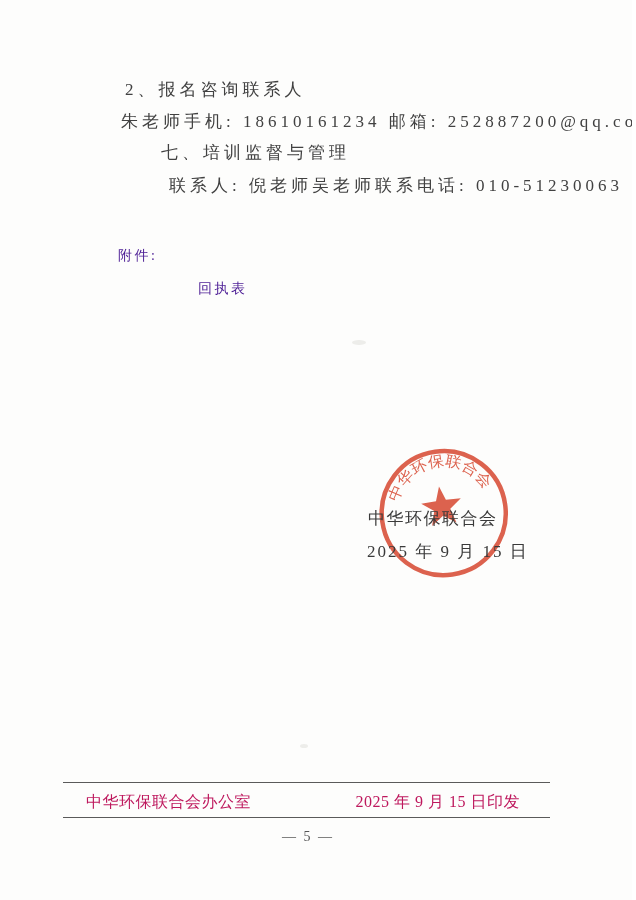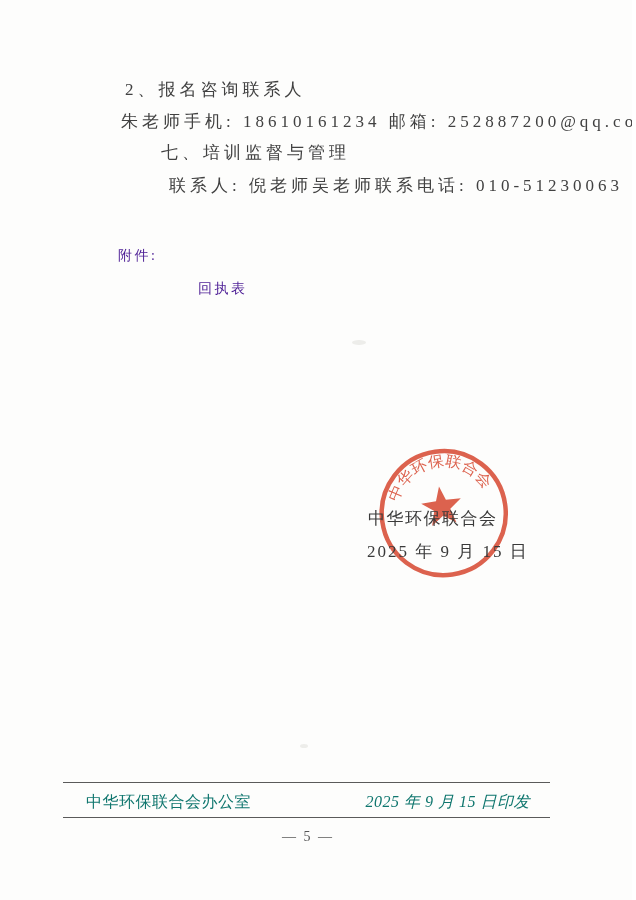--- a/index.html
+++ b/index.html
@@ -46,21 +46,21 @@
   .seal svg{display:block;}
   .footer-rule{
     position:absolute;
     left:63px;width:487px;height:0;
     border-top:1.6px solid #5a5a5a;
   }
   .footer-text{
     position:absolute;
     font-size:16px;
     letter-spacing:0.5px;
-    color:#0f766e;
+    color:#be185d;
     white-space:nowrap;
   }
   .pagenum{
     position:absolute;
     left:0;top:829px;width:616px;
     text-align:center;
     font-size:14px;
     letter-spacing:2px;
     color:#555;
   }
@@ -98,19 +98,19 @@
   <div class="sigline" style="left:368px;top:507px;">中华环保联合会</div>
   <div class="sigline" style="left:367px;top:540px;letter-spacing:2px;">2025 年 9 月 15 日</div>
 
   <div class="speck" style="left:352px;top:340px;width:14px;height:5px;"></div>
   <div class="speck" style="left:300px;top:744px;width:8px;height:4px;"></div>
 
   <div class="footer-rule" style="top:782px;"></div>
 
   <div class="footer-text" style="left:86px;top:792px;">中华环保联合会办公室</div>
 
-  <div class="footer-text" style="right:102px;top:792px;font-style:italic;">2025 年 9 月 15 日印发</div>
+  <div class="footer-text" style="right:112px;top:792px;">2025 年 9 月 15 日印发</div>
 
   <div class="footer-rule" style="top:817px;"></div>
 
   <div class="pagenum">— 5 —</div>
 
 </div>
 
 </body></html>

